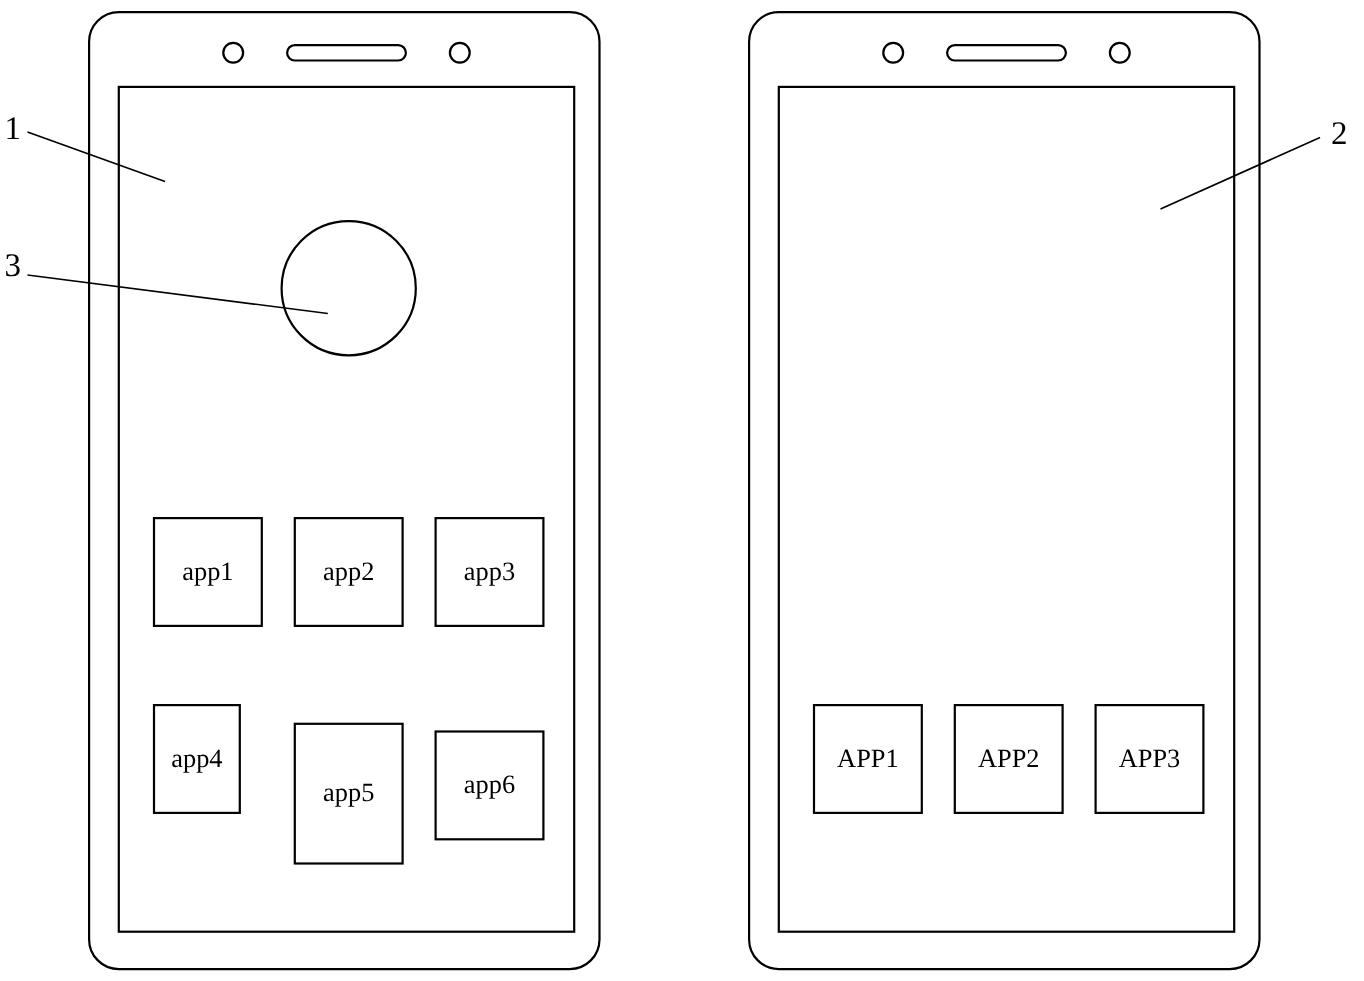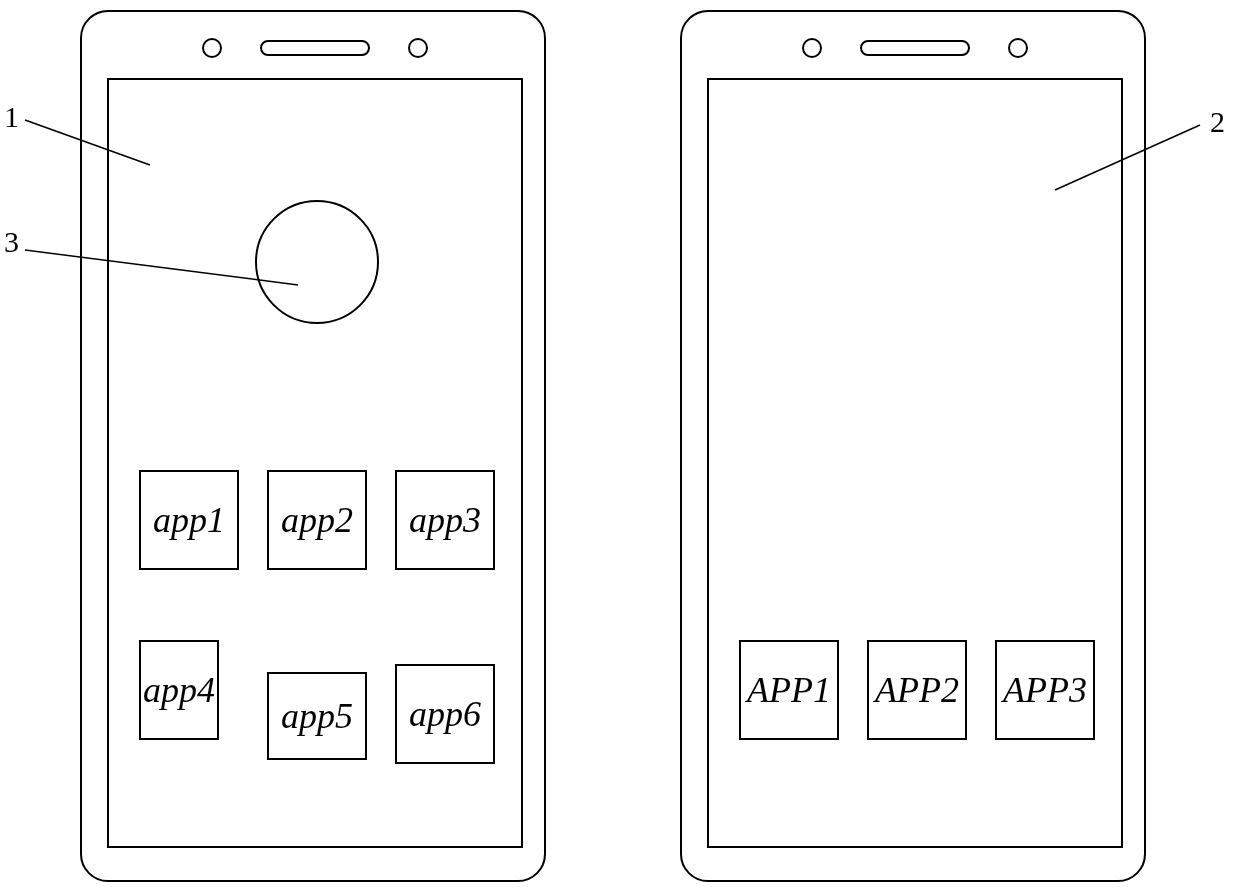--- a/index.html
+++ b/index.html
@@ -49,24 +49,23 @@
     box-sizing: border-box;
     background: #fff;
   }
   .app {
     position: absolute;
     border: 2px solid #000;
     box-sizing: border-box;
     display: flex;
     align-items: center;
     justify-content: center;
-    font-size: 36px;
+    font-size: 24px;
     color: #000;
     background: #fff;
-    font-style: italic;
   }
   .callout {
     position: absolute;
     font-size: 30px;
     color: #000;
   }
   svg.leaders {
     position: absolute;
     left: 0;
     top: 0;
@@ -88,21 +87,21 @@
 
     <div class="screen" style="left:25px; top:66px; width:416px; height:770px;">
 
       <div class="circle" style="left:146px; top:120px; width:124px; height:124px;"></div>
 
       <div class="app" style="left:30px;  top:390px; width:100px; height:100px;">app1</div>
       <div class="app" style="left:158px; top:390px; width:100px; height:100px;">app2</div>
       <div class="app" style="left:286px; top:390px; width:100px; height:100px;">app3</div>
 
       <div class="app" style="left:30px;  top:560px; width:80px; height:100px;">app4</div>
-      <div class="app" style="left:158px; top:592px; width:100px; height:88px;">app5</div>
+      <div class="app" style="left:158px; top:577px; width:100px; height:129px;">app5</div>
       <div class="app" style="left:286px; top:584px; width:100px; height:100px;">app6</div>
     </div>
   </div>
 
   <div class="phone" style="left:680px; top:10px; width:466px; height:872px;">
     <div class="sensor" style="left:120px; top:26px; width:20px; height:20px;"></div>
     <div class="earpiece" style="left:178px; top:28px; width:110px; height:16px;"></div>
     <div class="sensor" style="left:326px; top:26px; width:20px; height:20px;"></div>
     <div class="screen" style="left:25px; top:66px; width:416px; height:770px;">
 

